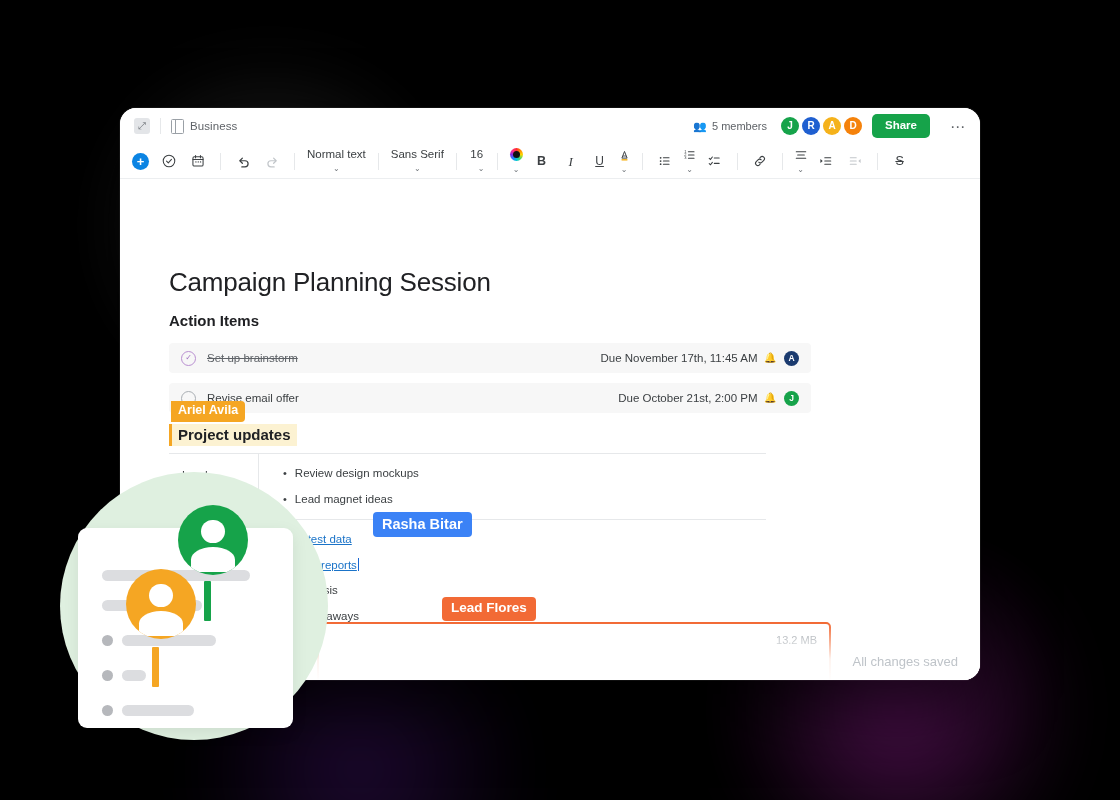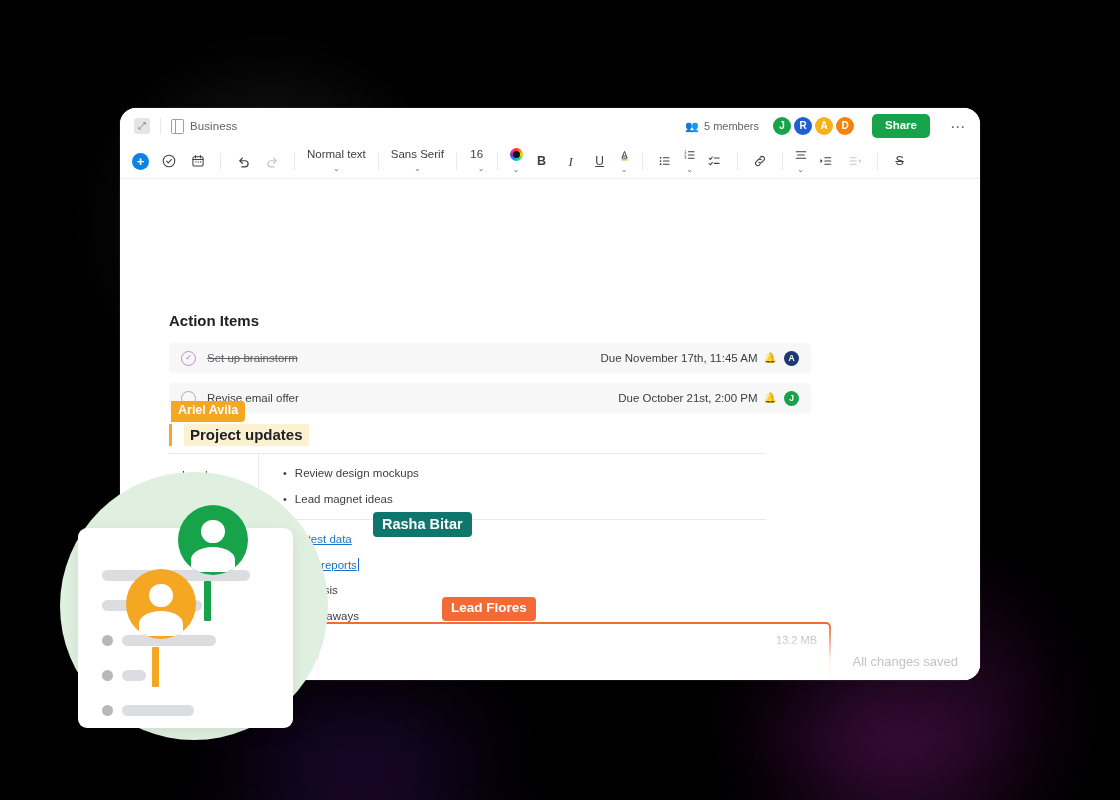--- a/index.html
+++ b/index.html
@@ -36,21 +36,21 @@
   .doc-name{font-size:11.5px;color:#5f6368;letter-spacing:.1px;}
   .hdr-spacer{flex:1 1 auto;}
   .members{display:flex;align-items:center;gap:5px;flex:none;margin-right:4px;}
   .members-icn{font-size:11px;color:#5f6368;line-height:1;}
   .members-txt{font-size:11px;color:#5f6368;}
   .avatars{display:flex;align-items:center;gap:3px;flex:none;}
   .av{width:18px;height:18px;border-radius:50%;color:#fff;font-size:10px;font-weight:700;
       display:flex;align-items:center;justify-content:center;line-height:1;}
   .share-btn{
     background:#16a34a;color:#fff;font-size:11.5px;font-weight:700;border:none;
-    border-radius:5px;padding:5px 13px;margin-left:8px;cursor:pointer;line-height:1.2;
+    border-radius:5px;padding:5px 13px;cursor:pointer;line-height:1.2;
   }
   .kebab{font-size:15px;color:#5f6368;letter-spacing:1px;margin-left:10px;cursor:pointer;line-height:1;}
 
   
   .toolbar{height:34px;display:flex;align-items:center;padding:0 12px;gap:1px;
            border-bottom:1px solid #eceef0;background:#fff;}
   .tb{height:24px;min-width:22px;padding:0 3px;display:flex;align-items:center;justify-content:center;
       font-size:13px;color:#3c4043;cursor:pointer;border-radius:4px;line-height:1;}
   .tb.plus{width:17px;height:17px;min-width:17px;border-radius:50%;background:#0b84e3;color:#fff;
            font-size:13px;font-weight:700;padding:0;margin-right:5px;}
@@ -84,27 +84,27 @@
   .task-due{font-size:11.5px;color:#3c4043;white-space:nowrap;}
   .bell{font-size:10px;color:#b7bcc1;line-height:1;}
   .bell.on{color:#2d7dff;}
   .av-sm{width:15px;height:15px;border-radius:50%;color:#fff;font-size:8.5px;font-weight:700;
          display:flex;align-items:center;justify-content:center;line-height:1;}
 
   
   .cursor-tag{position:absolute;font-size:12.5px;font-weight:700;color:#fff;padding:2px 7px 3px;
               border-radius:4px;white-space:nowrap;line-height:1.25;}
   .cursor-tag.amber{background:#f5a623;left:51px;top:222px;border-radius:0 4px 4px 0;}
-  .cursor-tag.blue{background:#0f766e;left:253px;top:333px;font-size:14.5px;padding:3px 9px 4px;}
+  .cursor-tag.blue{background:#3b82f6;left:253px;top:333px;font-size:14.5px;padding:3px 9px 4px;}
   .cursor-tag.orange{background:#f26a35;left:322px;top:418px;font-size:13.5px;padding:3px 9px 4px;}
 
   
   .hl-head{position:absolute;left:49px;top:245px;display:flex;align-items:stretch;}
   .hl-bar{width:3px;background:#f5a623;flex:none;}
-  .hl-txt{background:#fcf2d2;font-size:15px;font-weight:700;color:#202124;padding:2px 6px 3px;margin-left:12px;}
+  .hl-txt{background:#fcf2d2;font-size:15px;font-weight:700;color:#202124;padding:2px 6px 3px;}
 
   
   .tbl{position:absolute;left:49px;top:274px;width:597px;border-top:1px solid #e6e8ea;}
   .tbl-row{display:flex;border-bottom:1px solid #e6e8ea;}
   .tbl-c1{width:90px;flex:none;padding:13px 0 13px 13px;box-sizing:border-box;
           font-size:11.5px;color:#3c4043;line-height:1.45;border-right:1px solid #e6e8ea;}
   .tbl-c2{flex:1;padding:12px 0 12px 24px;box-sizing:border-box;}
   .bul{display:flex;align-items:baseline;gap:8px;font-size:11.5px;color:#3c4043;margin:0 0 10px;line-height:1.35;}
   .bul:last-child{margin-bottom:0;}
   .bul .dot{font-size:11px;color:#3c4043;line-height:1;}
@@ -304,20 +304,21 @@
             </g>
           </svg>
       </div>
       <div class="tb-sep"></div>
       <div class="tb" style="font-size:12.5px;text-decoration:line-through">S</div>
 
     </div>
 
     <div class="canvas">
 
+      <div class="doc-title">Campaign Planning Session</div>
       <div class="doc-h2">Action Items</div>
 
       <div class="task t1">
         <span class="task-check">✓</span>
         <span class="task-label">Set up brainstorm</span>
         <span class="task-right">
           <span class="task-due">Due November 17th, 11:45 AM</span>
           <span class="bell">🔔</span>
           <span class="av-sm" style="background:#1b3b6f">A</span>
         </span>

